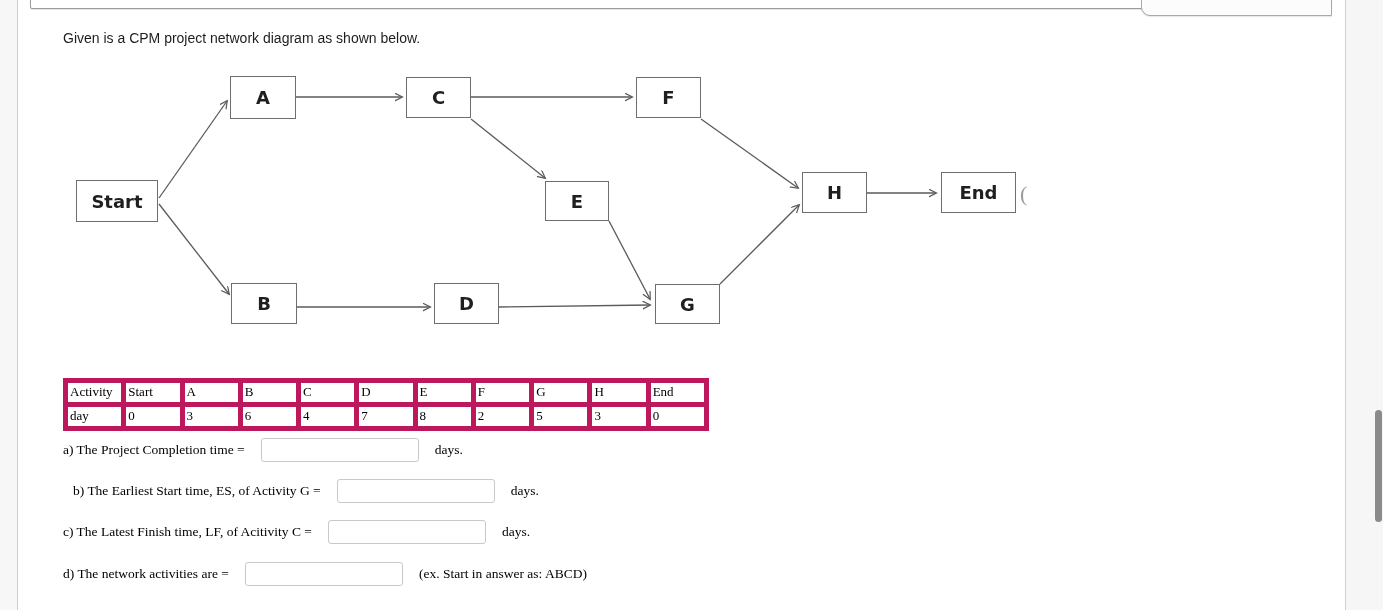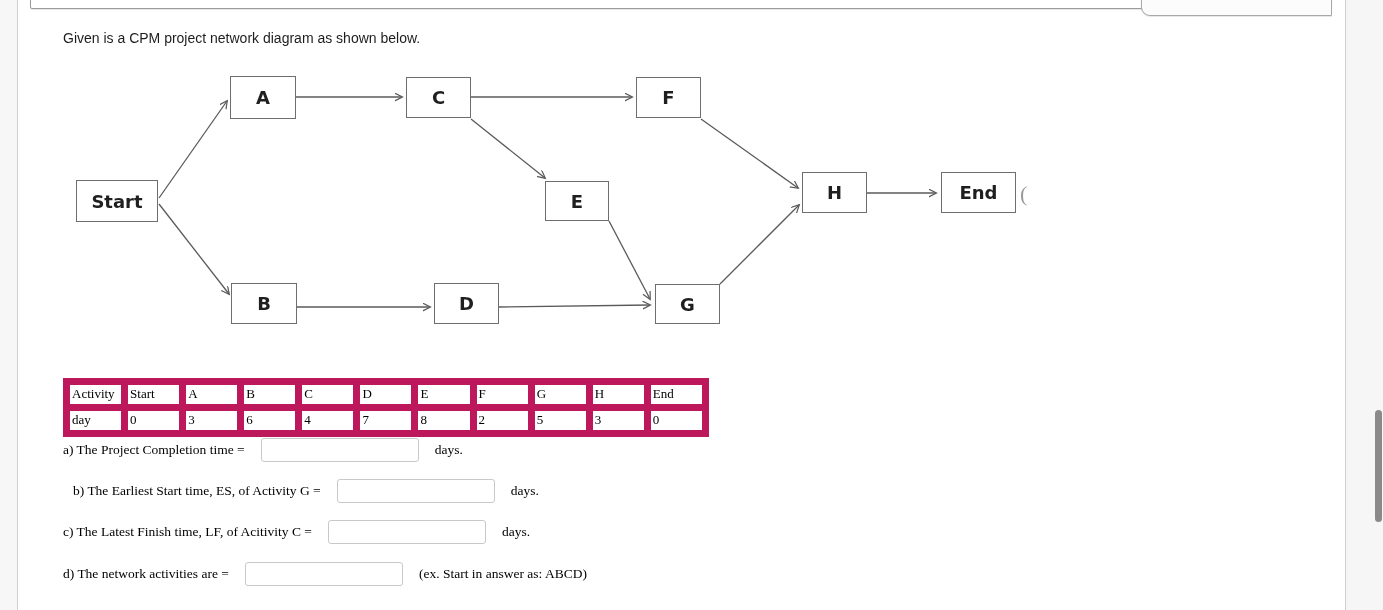--- a/index.html
+++ b/index.html
@@ -26,21 +26,21 @@
   #edges{position:absolute;left:0;top:0;width:1383px;height:610px;pointer-events:none;}
   .node{position:absolute;background:#fff;border:1.5px solid #6e6e6e;display:flex;
     align-items:center;justify-content:center;font-family:"DejaVu Sans","Liberation Sans",sans-serif;
     font-weight:700;font-size:18px;color:#1f1f1f;box-sizing:border-box;}
   .stray-paren{position:absolute;left:1020px;top:181px;font-family:"Liberation Serif",serif;
     font-size:22px;color:#9a9a9a;}
 
   
   #duration-table{position:absolute;left:63px;top:378px;width:646px;border-collapse:collapse;
     table-layout:fixed;font-family:"Liberation Serif",serif;font-size:13px;color:#000;}
-  #duration-table td{border:7px solid #be185d;height:18px;padding:0 0 1px 2px;vertical-align:middle;
+  #duration-table td{border:5px solid #be185d;height:18px;padding:0 0 1px 2px;vertical-align:middle;
     overflow:hidden;white-space:nowrap;}
 
   
   .qrow{position:absolute;left:63px;height:26px;display:flex;align-items:center;gap:16px;
     font-family:"Liberation Serif",serif;font-size:13.5px;color:#000;}
   .qrow input{width:158px;height:24px;box-sizing:border-box;border:1px solid #c9c9c9;
     border-radius:3px;background:#fff;padding:1px 6px;font-family:"Liberation Serif",serif;
     font-size:13px;outline:none;}
 </style>
 </head>

